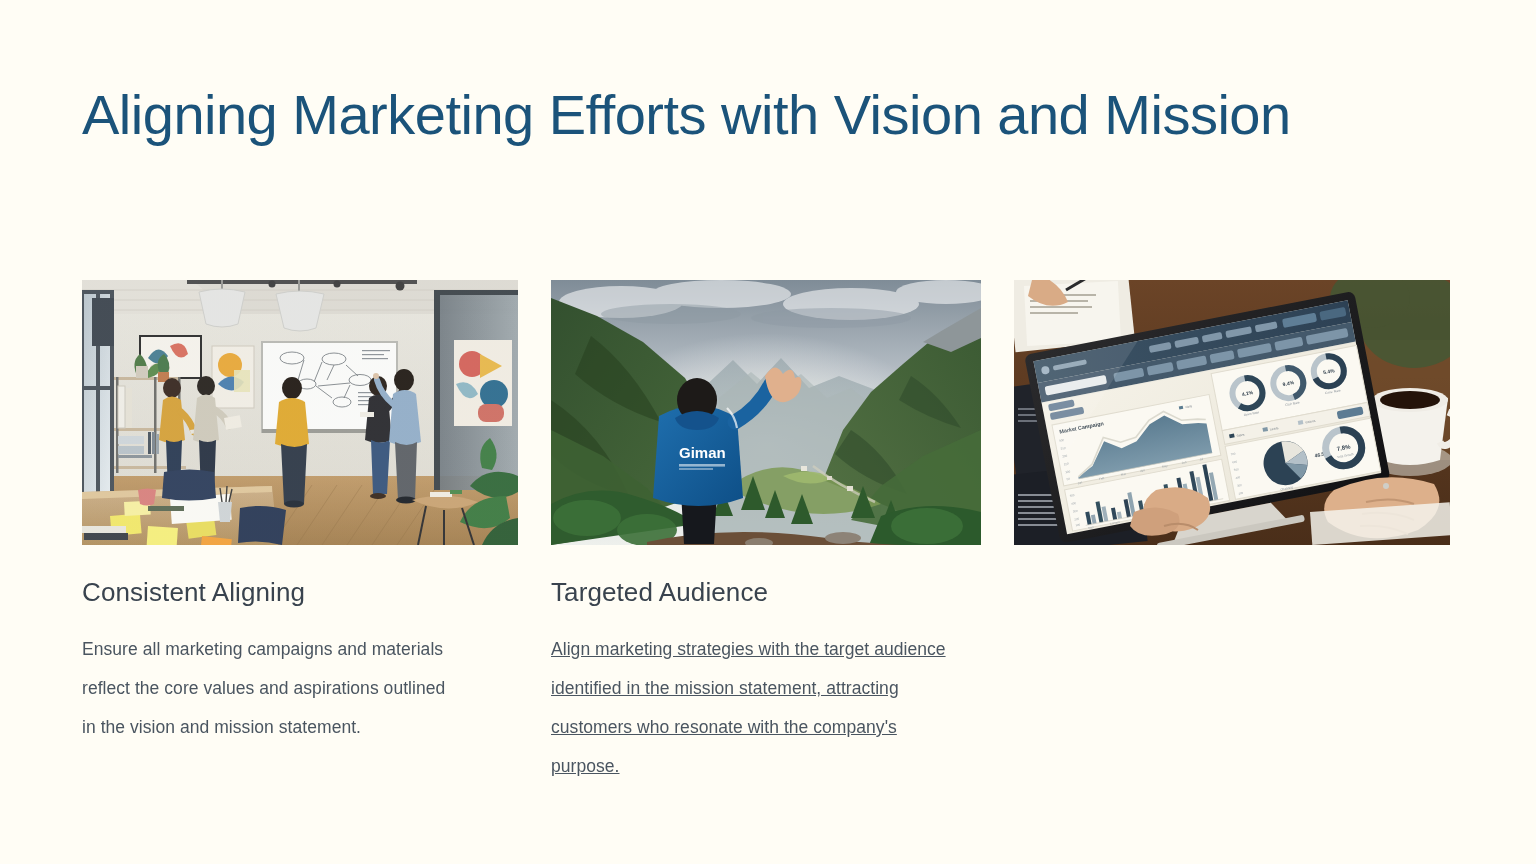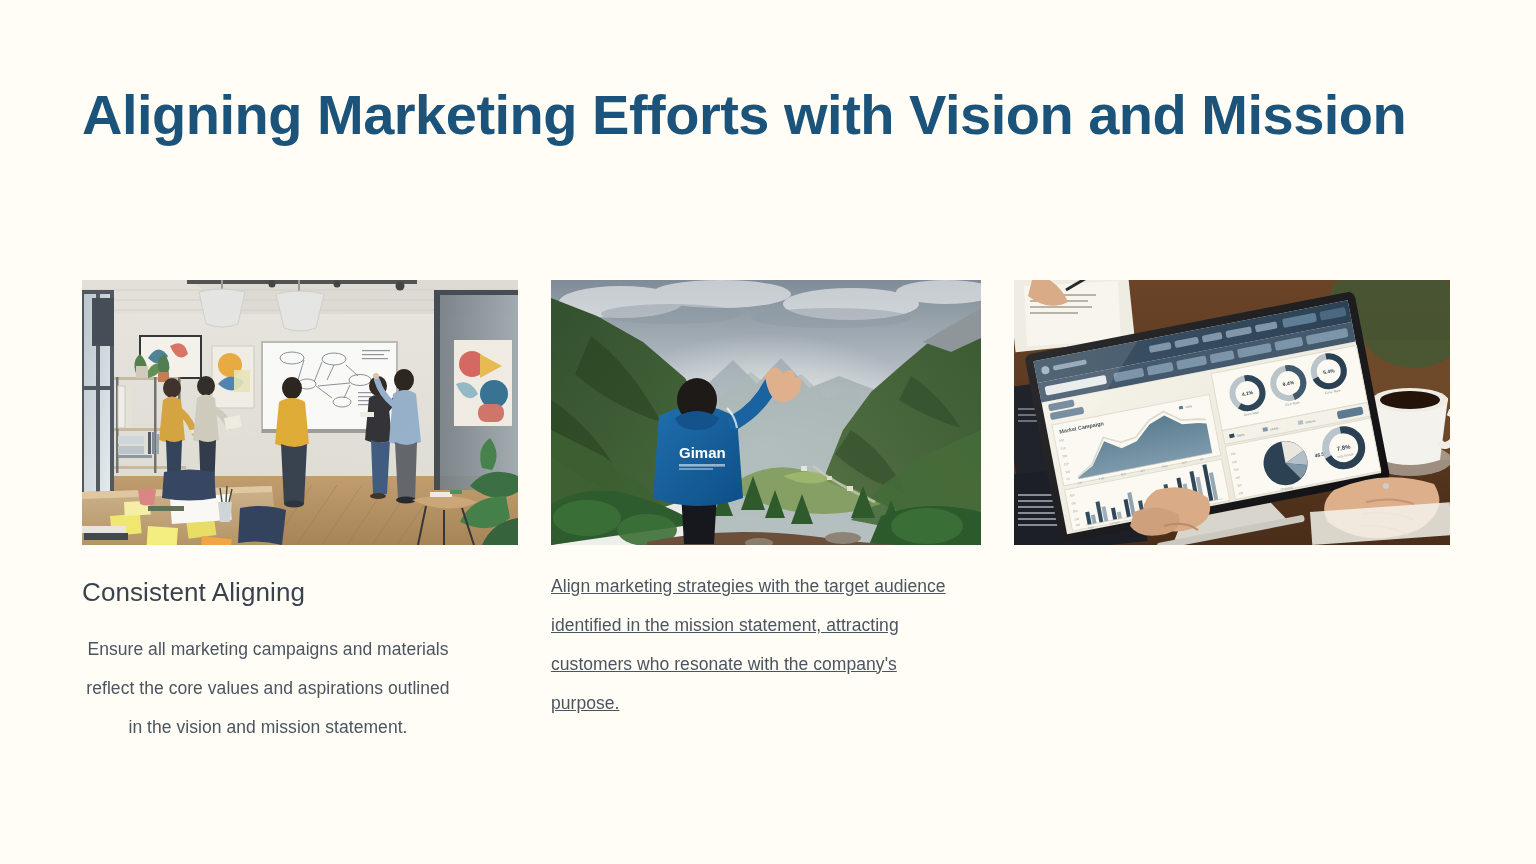--- a/index.html
+++ b/index.html
@@ -10,21 +10,21 @@
     overflow:hidden;
     position:relative;
   }
 
   
   #slide-title {
     position:absolute;
     left:82px; top:82px;
     width:1380px;
     font-size:56px;
-    font-weight:700;
+    font-weight:400;
     letter-spacing:-0.5px;
     color:#1B537A;
     line-height:1.18;
     white-space:nowrap;
   }
 
   
   #cards {
     position:absolute;
     left:82px; top:280px;
@@ -53,21 +53,21 @@
   }
   .card-body {
     margin-top:22px;
     font-size:17.5px;
     font-weight:400;
     color:#4A5560;
     line-height:2.22;
     letter-spacing:0.05px;
   }
   .card-2 .card-body { max-width:412px;text-decoration:underline; }
-  .card-1 .card-body { max-width:372px;text-align:center; }
+  .card-1 .card-body { max-width:372px; }
   .card-3 .card-body { max-width:425px; }
 </style>
 </head>
 <body>
 
 <h1 id="slide-title">Aligning Marketing Efforts with Vision and Mission</h1>
 
 <div id="cards">
 
   <div class="card card-1">
@@ -406,20 +406,21 @@
           <ellipse cx="146" cy="120" rx="20" ry="22" fill="#1d1a18"></ellipse>
           <path d="M124 138 q22 -14 44 0 q-4 12 -22 12 q-18 0 -22 -12Z" fill="#14528c"></path>
 
           <text x="128" y="178" font-family="Liberation Sans, sans-serif" font-size="15" font-weight="bold" fill="#ffffff">Giman</text>
           <rect x="128" y="184" width="46" height="2.6" fill="#ffffff" opacity="0.55"></rect>
           <rect x="128" y="188" width="34" height="2" fill="#ffffff" opacity="0.4"></rect>
           <path d="M176 128 q8 8 10 20" stroke="#ffffff" stroke-width="2.2" fill="none" opacity="0.7"></path>
         </g>
       </svg>
     </div>
+    <div class="card-heading">Targeted Audience</div>
     <div class="card-body">Align marketing strategies with the target audience identified in the mission statement, attracting customers who resonate with the company's purpose.</div>
   </div>
 
   <div class="card card-3">
     <div class="card-media">
       <svg viewBox="0 0 436 265" preserveAspectRatio="xMidYMid slice" aria-hidden="true">
         <defs>
           <linearGradient id="d-desk" x1="0" y1="0" x2="0" y2="1">
             <stop offset="0" stop-color="#6b4427"></stop>
               <stop offset="1" stop-color="#4a2e19"></stop>

